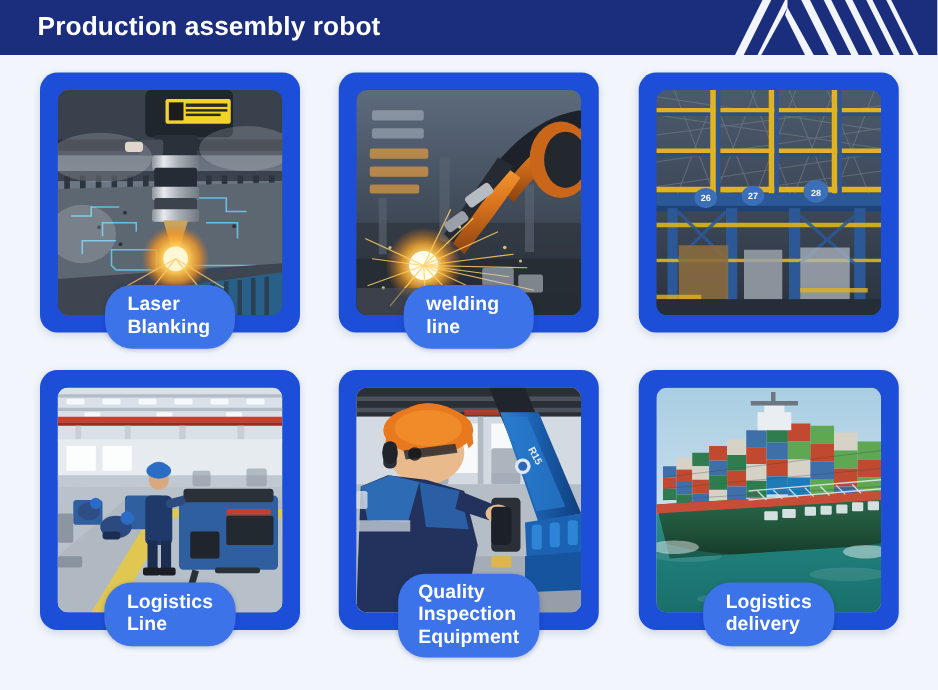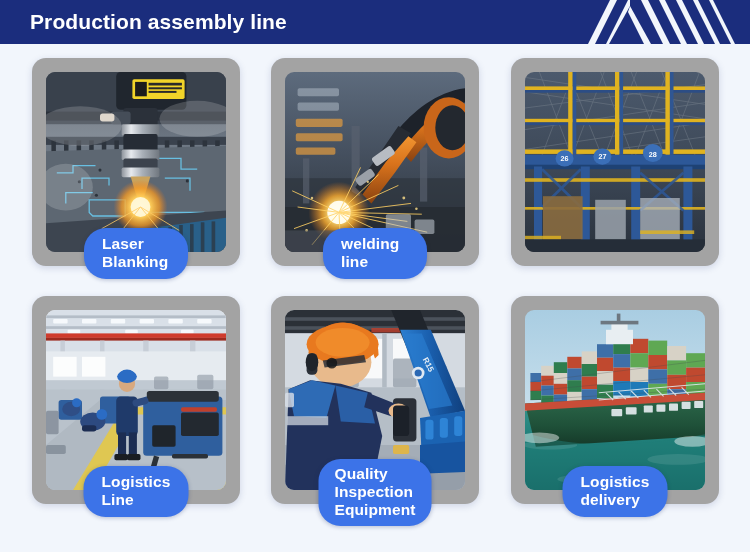--- a/index.html
+++ b/index.html
@@ -43,21 +43,21 @@
   .grid {
     position: absolute;
     left: 0; top: 44px;
     width: 750px; height: 508px;
   }
 
   .card {
     position: absolute;
     width: 208px;
     height: 208px;
-    background: #a3a3a3;
+    background: #1d4ed8;
     border-radius: 14px;
     padding: 14px;
     box-shadow: 0 2px 7px rgba(30, 50, 110, 0.17);
   }
   .card.r1 { top: 14px; }
   .card.r2 { top: 252px; }
   .card.c1 { left: 32px; }
   .card.c2 { left: 271px; }
   .card.c3 { left: 511px; }
 
@@ -93,21 +93,21 @@
     bottom: -22px;
     padding: 6px 16px 7px 16px;
     margin-top: 23px;
   }
   .pill.wide { padding-left: 16px; padding-right: 16px; }
 </style>
 </head>
 <body>
 
 <div class="header">
-  <div class="header-title">Production assembly line</div>
+  <div class="header-title">Production assembly robot</div>
   <div class="header-deco">
     <svg viewBox="0 0 180 44" preserveAspectRatio="none">
       <g fill="#f2f6fc">
         <polygon points="18,44 40,0 47,0 25,44"></polygon>
         <polygon points="36,44 58,0 60,0 60,6 39,44"></polygon>
         <polygon points="60,6 81,44 74,44 58,12"></polygon>
         <polygon points="78,0 100,44 93,44 71,0"></polygon>
         <polygon points="95,0 117,44 111,44 89,0"></polygon>
         <polygon points="112,0 134,44 128,44 106,0"></polygon>
         <polygon points="128,0 150,44 145,44 123,0"></polygon>

